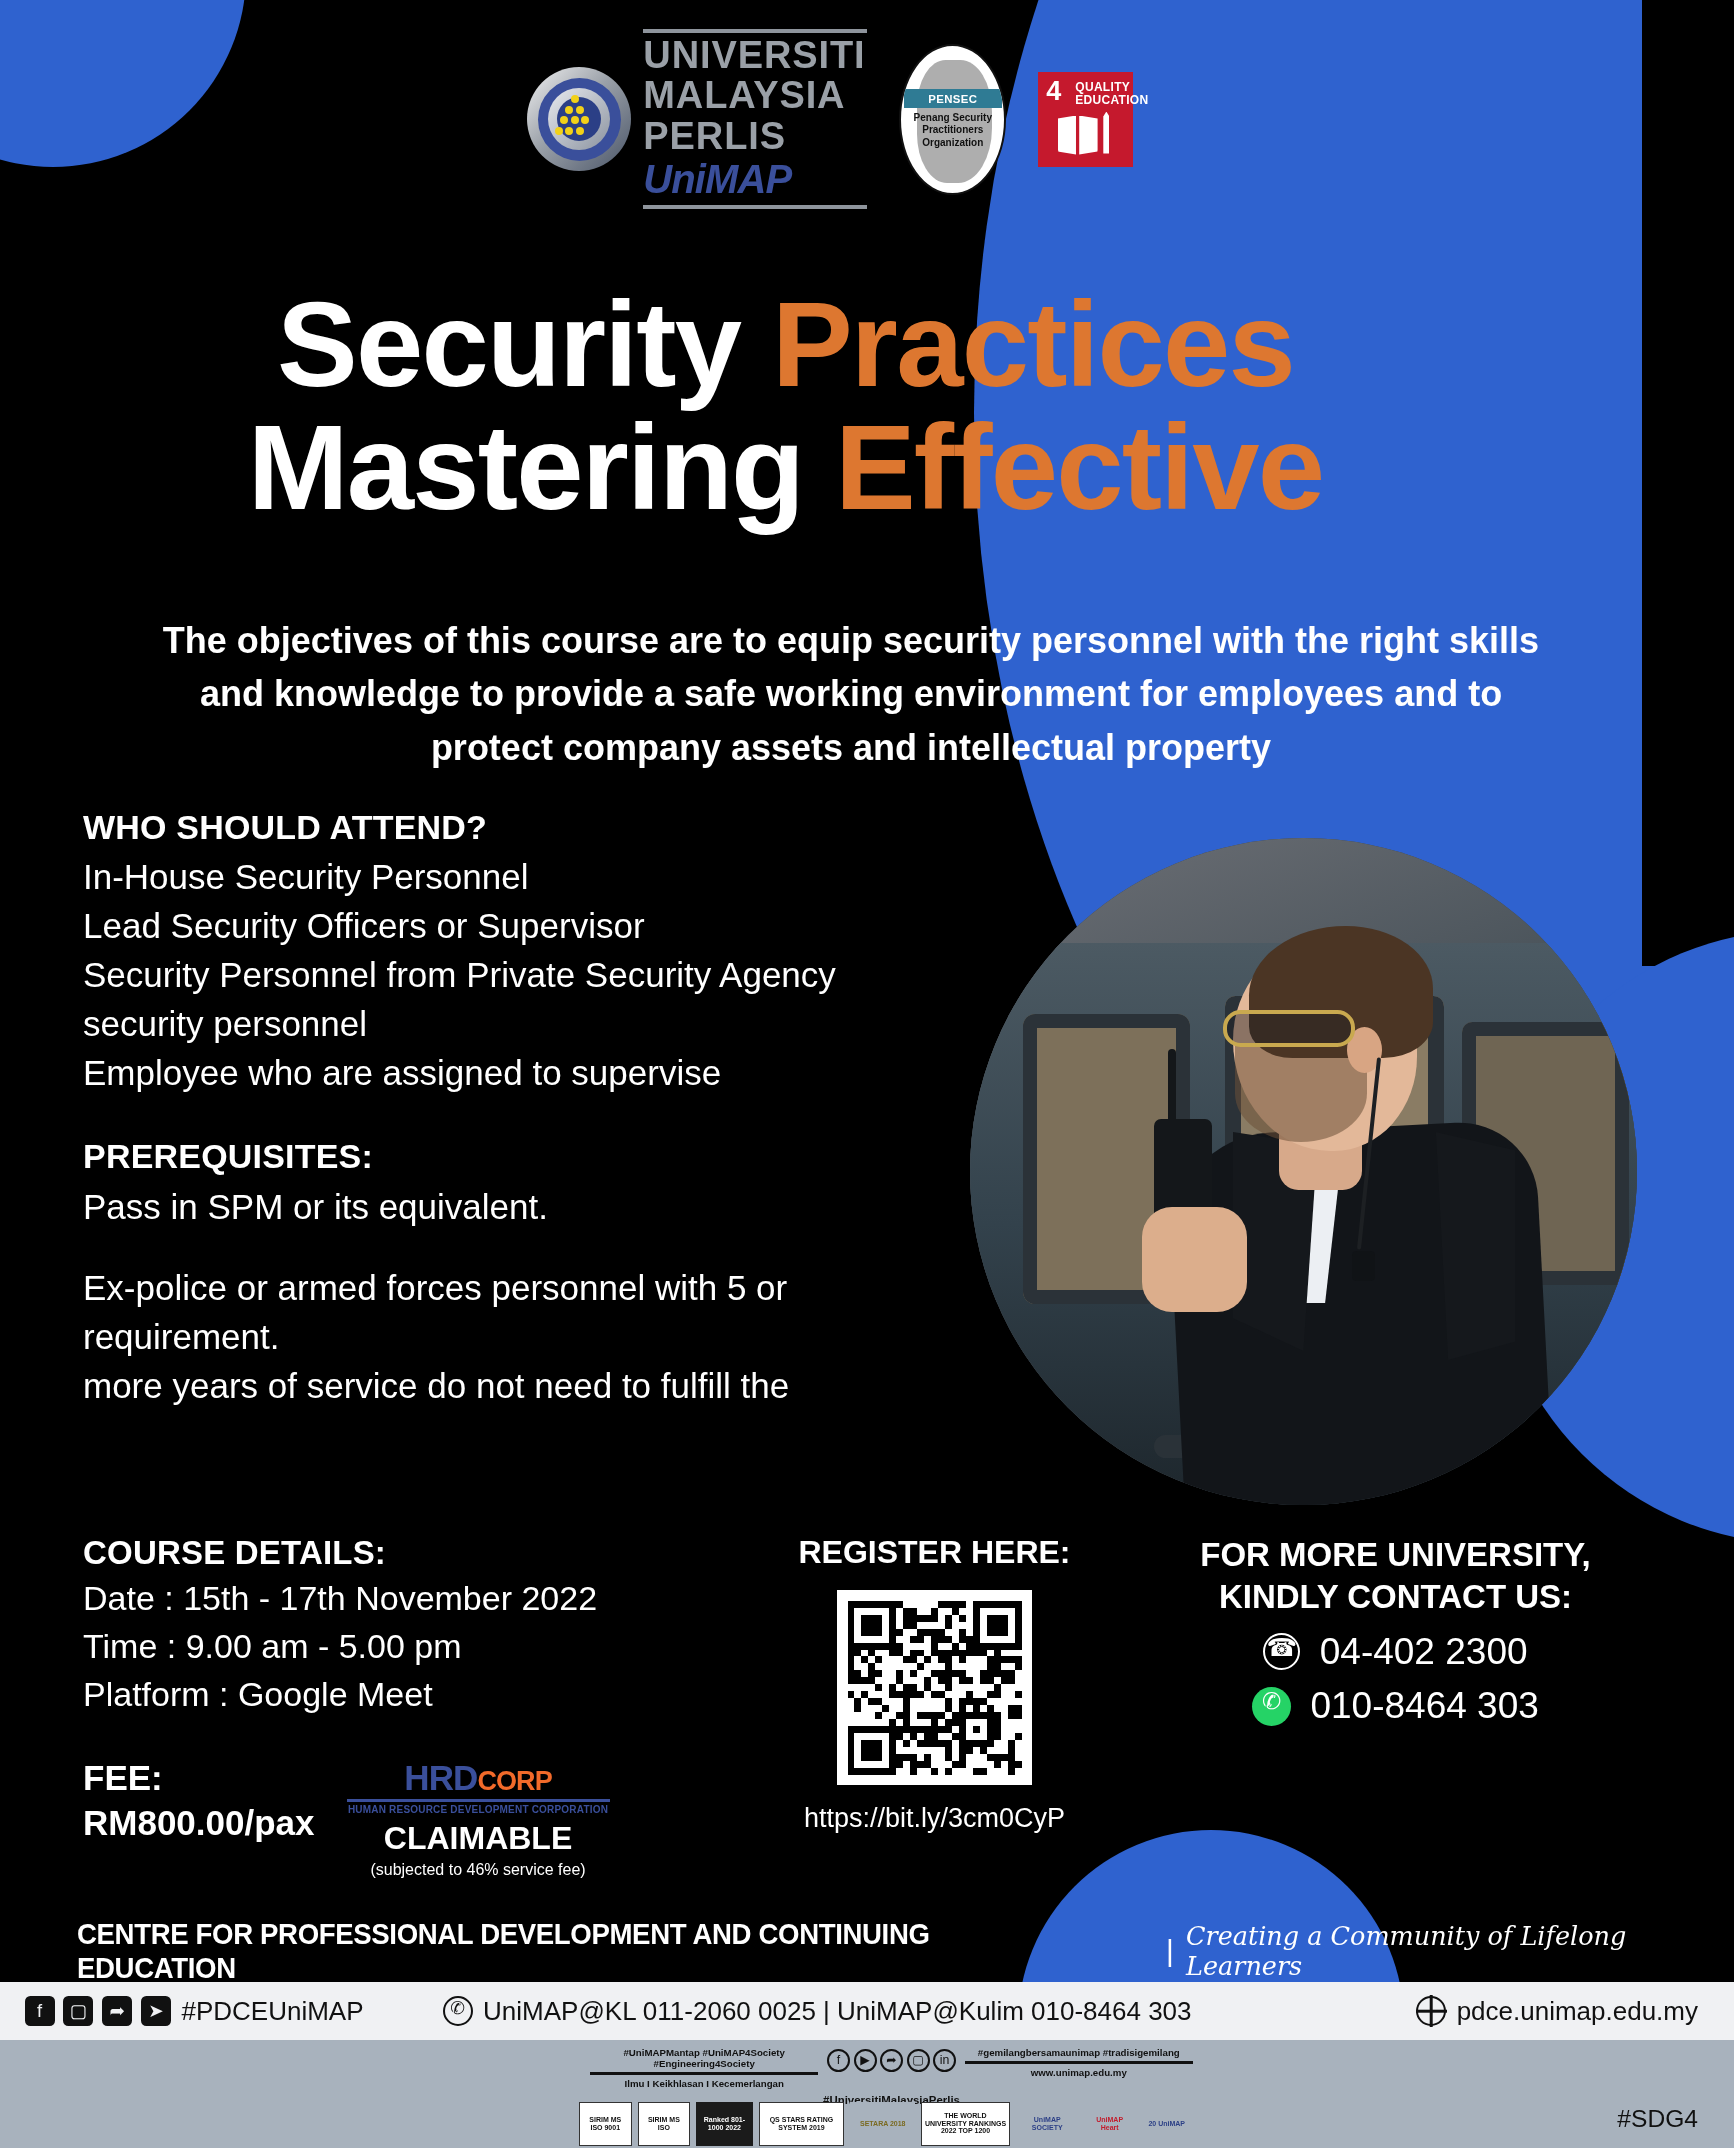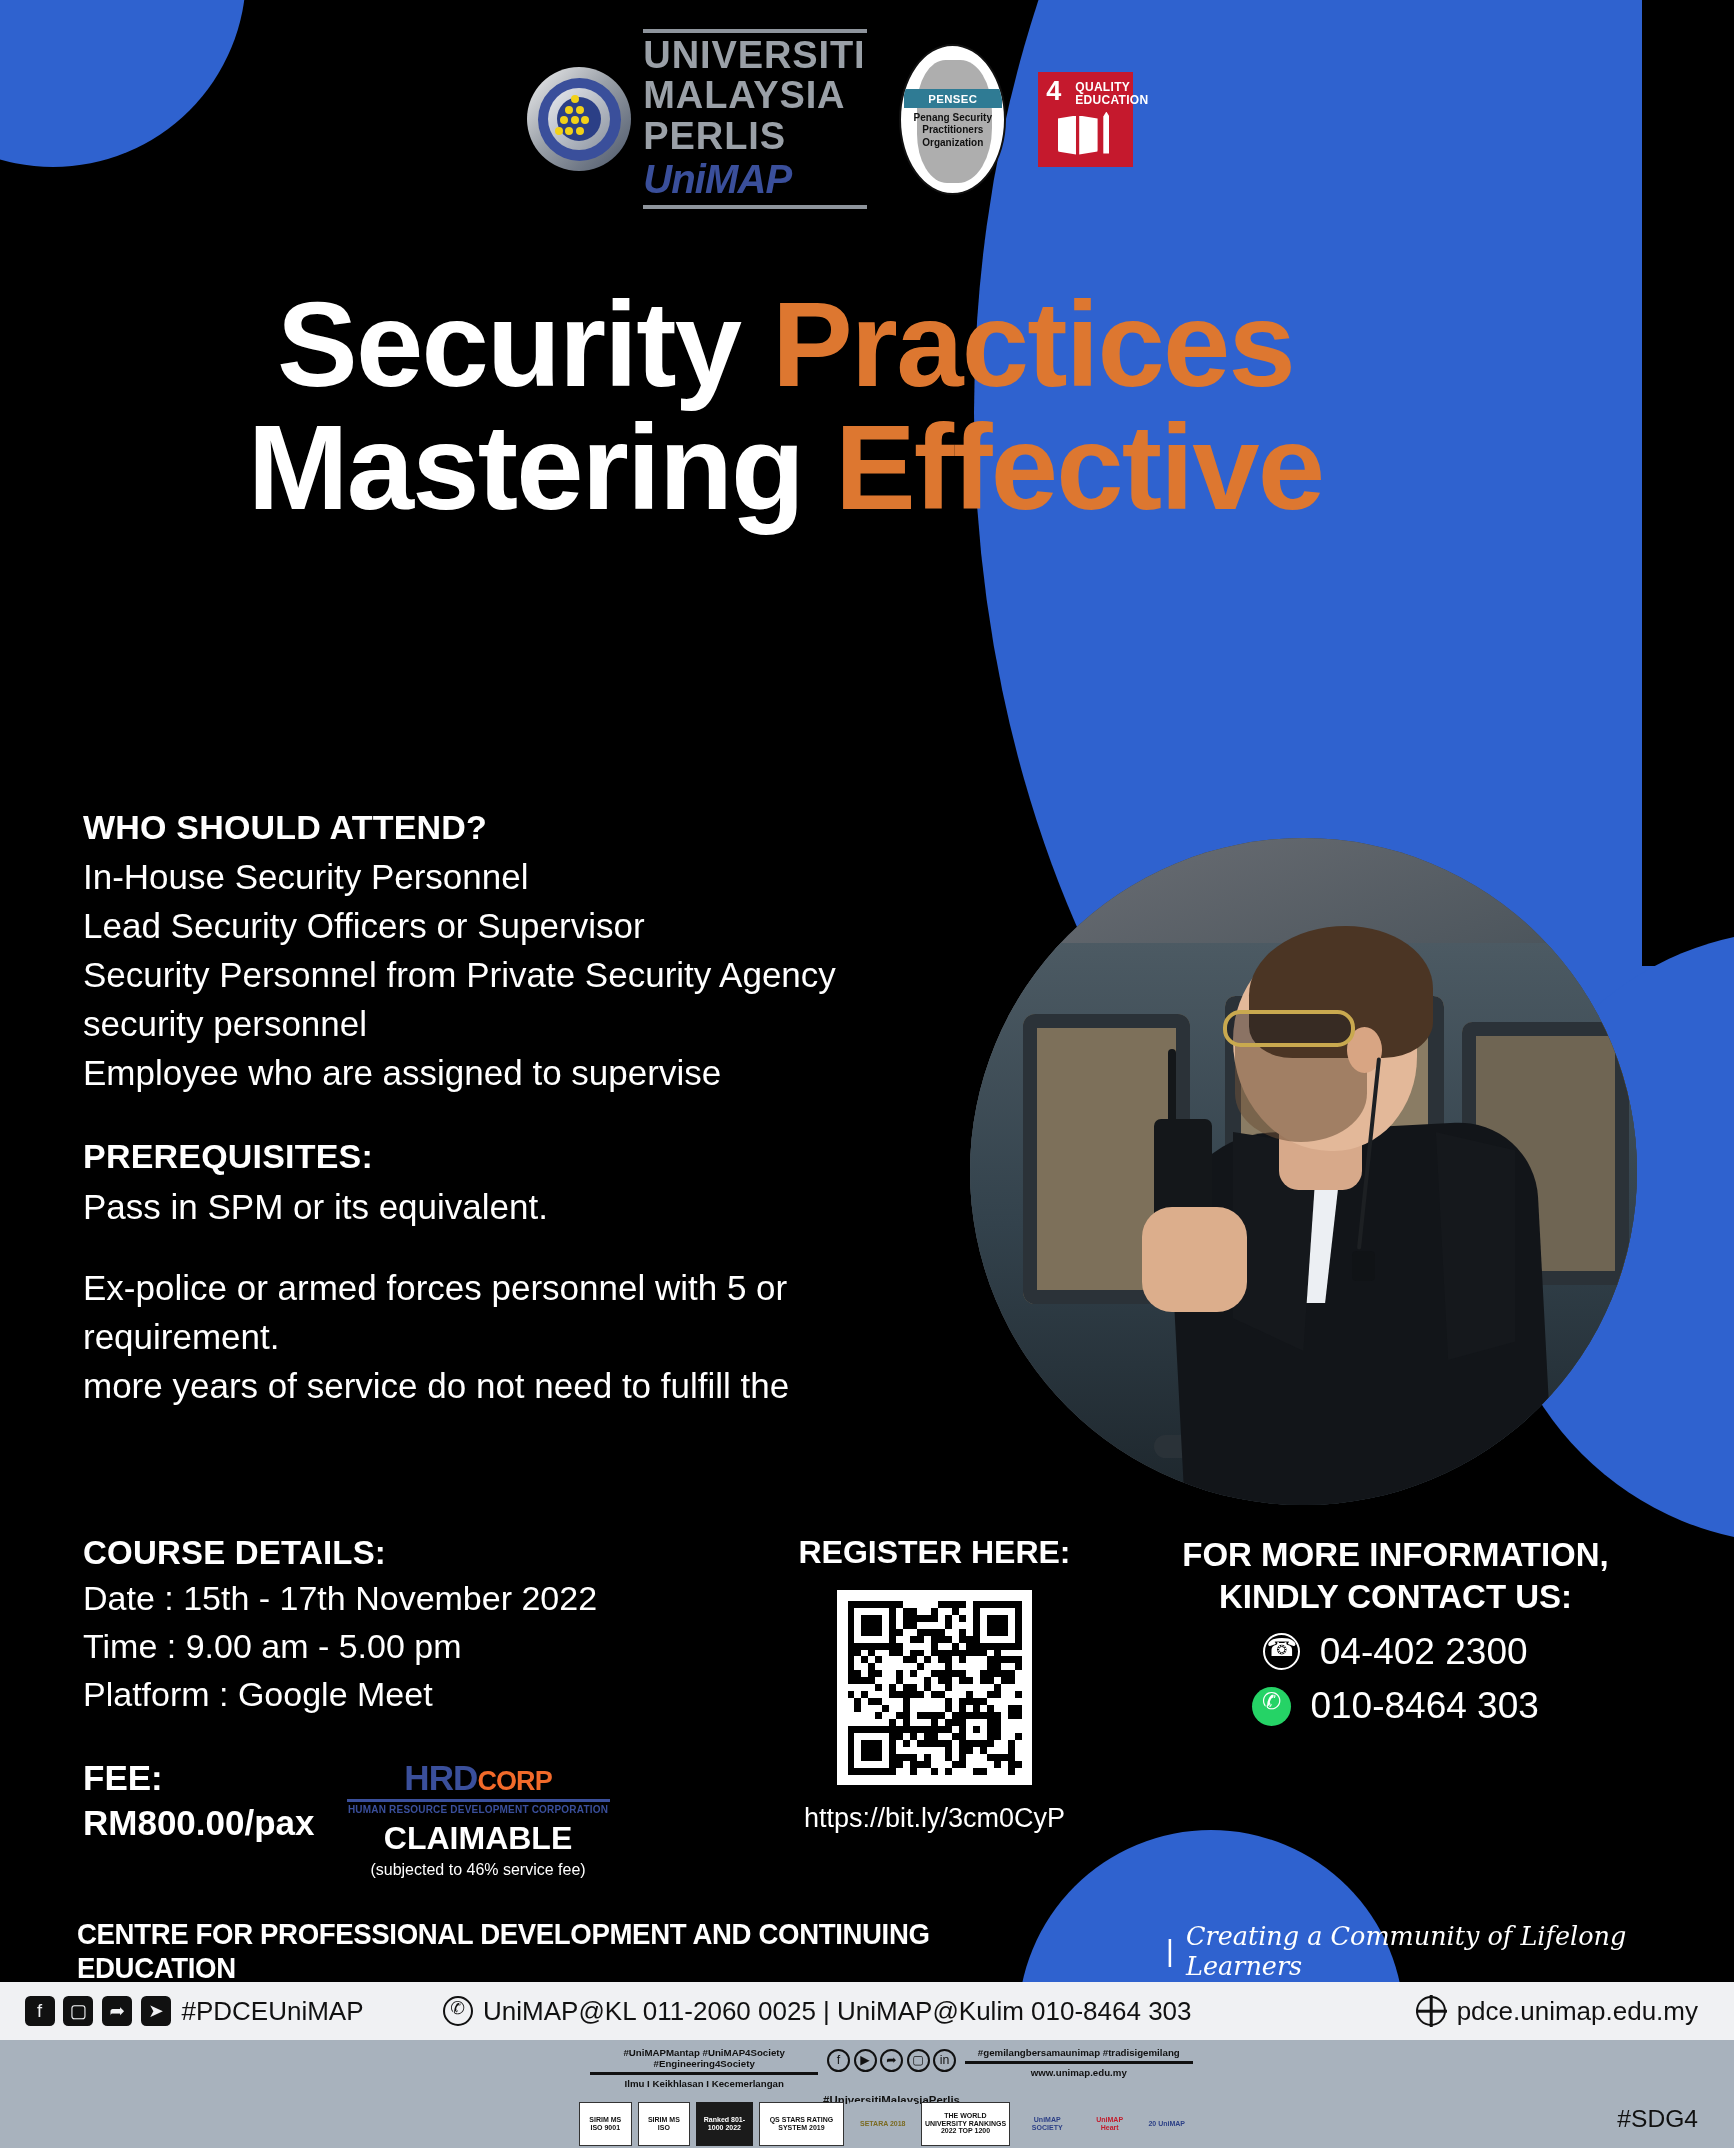--- a/index.html
+++ b/index.html
@@ -253,20 +253,21 @@
     <div>
       <span class="t-white">Security</span>
       <span class="t-orange">Practices</span>
     </div>
     <div>
       <span class="t-white">Mastering</span>
       <span class="t-orange">Effective</span>
     </div>
   </div>
 
+  <div class="objectives">The objectives of this course are to equip security personnel with the right skills and knowledge to provide a safe working environment for employees and to protect company assets and intellectual property</div>
 
   <div class="col-left">
     <div class="sec-head">WHO SHOULD ATTEND?</div>
     <div class="sec-line">In-House Security Personnel</div>
     <div class="sec-line">Lead Security Officers or Supervisor</div>
     <div class="sec-line">Security Personnel from Private Security Agency</div>
     <div class="sec-line">security personnel</div>
     <div class="sec-line">Employee who are assigned to supervise</div>
 
     <div class="gap-lg"></div>
@@ -955,21 +956,21 @@
           <div style="background: rgb(255, 255, 255);"></div>
           <div style="background: rgb(255, 255, 255);"></div>
           <div style="background: rgb(0, 0, 0);"></div>
           <div style="background: rgb(255, 255, 255);"></div>
         </div>
     </div>
     <div class="reg-url">https://bit.ly/3cm0CyP</div>
   </div>
 
   <div class="contact">
-    <div class="con-title">FOR MORE INFORMATION,</div>
+    <div class="con-title">FOR MORE UNIVERSITY,</div>
     <div class="con-title">KINDLY CONTACT US:</div>
     <div class="con-row">
       <span class="ico-phone"></span>
       <span>04-402 2300</span>
     </div>
     <div class="con-row">
       <span class="ico-wa"></span>
       <span>010-8464 303</span>
     </div>
   </div>

